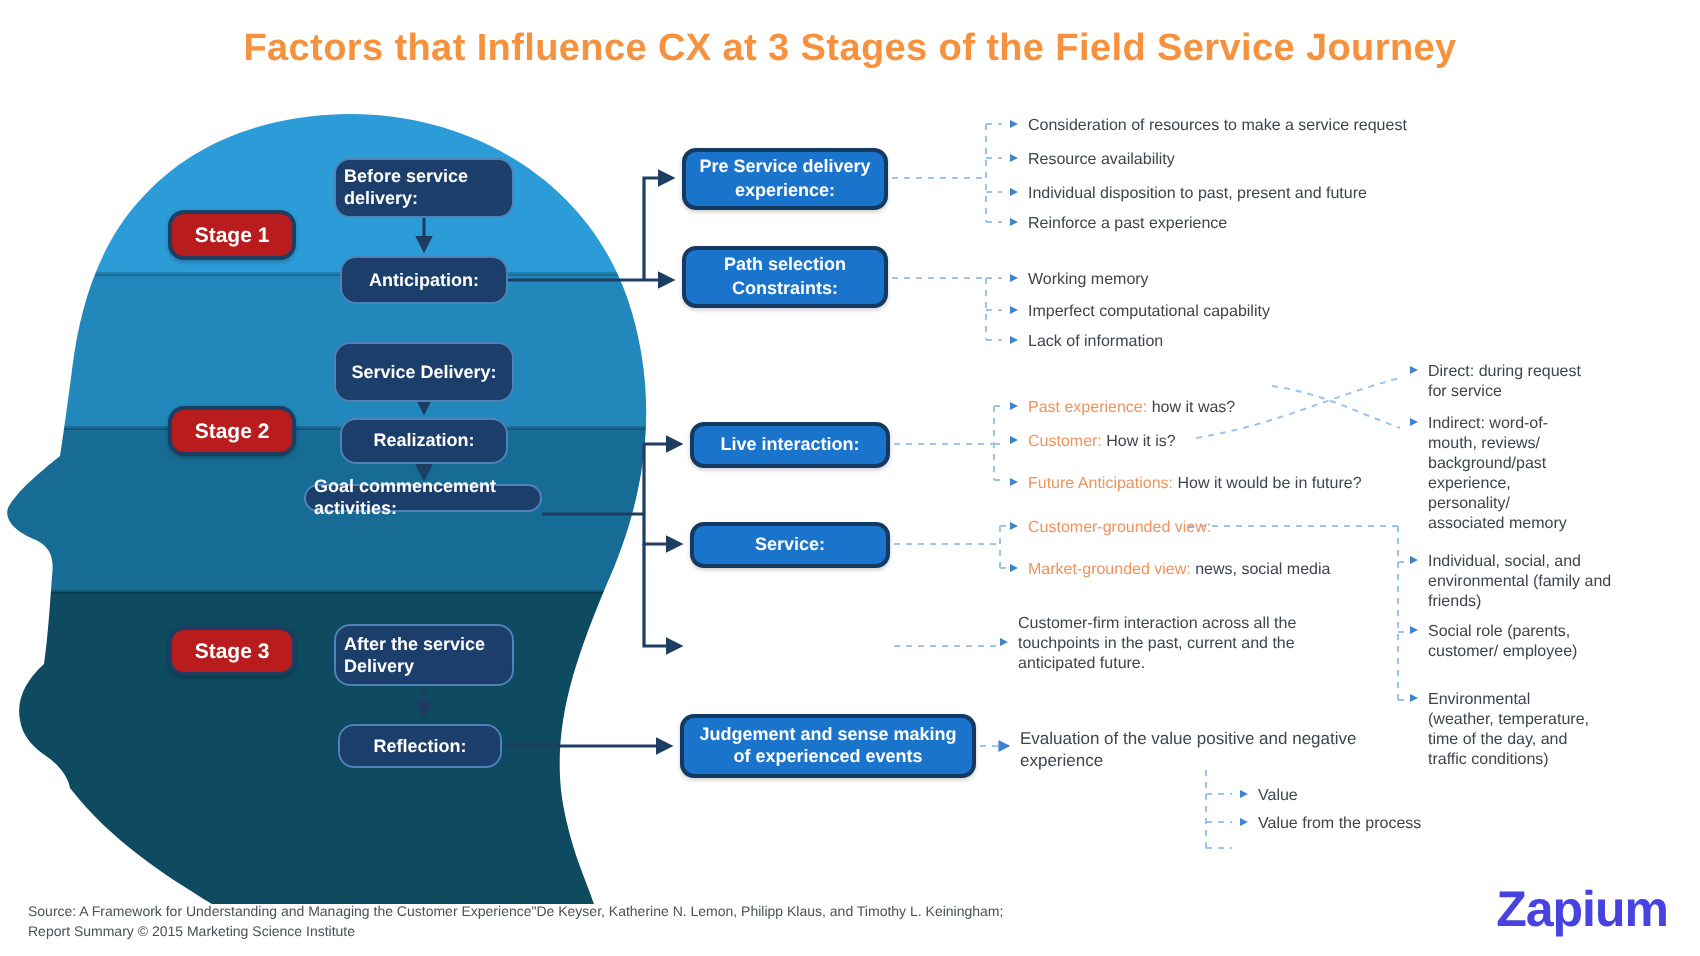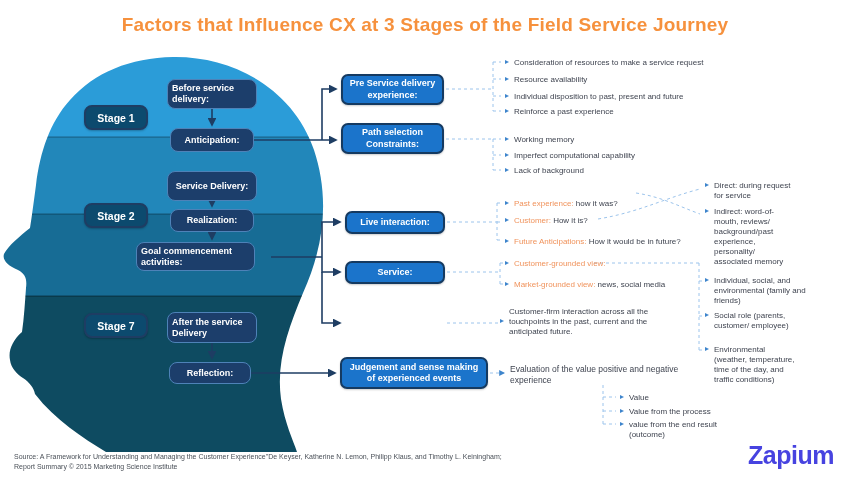--- a/index.html
+++ b/index.html
@@ -1,21 +1,21 @@
 <!DOCTYPE html>
 <html><head>
 <meta charset="utf-8">
 <style>
   html,body{margin:0;padding:0;background:#fff;}
   #canvas{position:relative;width:850px;height:478px;background:#ffffff;overflow:hidden;
           font-family:"Liberation Sans",sans-serif;border-radius:23px;}
   #bg-svg{position:absolute;left:0;top:0;width:850px;height:478px;}
   .title{position:absolute;left:0;right:0;top:14px;text-align:center;font-size:19px;
          font-weight:800;color:#F6913D;letter-spacing:.2px;}
-  .badge{position:absolute;width:64px;height:25px;background:#0c4a6e;border:2px solid #1E3D63;
+  .badge{position:absolute;width:64px;height:25px;background:#b91c1c;border:2px solid #1E3D63;
          border-radius:8px;color:#fff;font-size:10.5px;font-weight:700;display:flex;
          align-items:center;justify-content:center;box-sizing:border-box;box-shadow:0 1px 2px rgba(0,0,0,.25);}
   .darkbox{position:absolute;background:#1C3E6B;border:1.5px solid #4E82B8;border-radius:8px;
          color:#fff;font-size:9px;font-weight:700;display:flex;align-items:center;justify-content:center;
          line-height:1.2;padding:2px 4px;box-sizing:border-box;}
   .bluebox{position:absolute;background:#1B74CB;border:2px solid #153A61;border-radius:7px;
          color:#fff;font-size:9px;font-weight:700;display:flex;align-items:center;justify-content:center;
          text-align:center;line-height:1.25;padding:6px 5px;box-sizing:border-box;box-shadow:0 1px 2px rgba(0,0,0,.2);}
   .li{position:absolute;display:flex;align-items:flex-start;gap:5px;font-size:8px;color:#3F4450;line-height:1.25;}
   .tri{width:0;height:0;border-left:4px solid #3E85CC;border-top:2.5px solid transparent;
@@ -94,27 +94,27 @@
       <path d="M 603 385 V 424 M 603 397 H 616 M 603 411 H 616 M 603 424 H 616"></path>
       <path d="M 598 219 C 640 212 665 198 700 189"></path>
       <path d="M 636 193 C 662 197 678 206 700 214"></path>
     </g>
   </svg>
 
   <div class="title">Factors that Influence CX at 3 Stages of the Field Service Journey</div>
 
   <div class="badge" style="left:84px;top:105px">Stage 1</div>
   <div class="badge" style="left:84px;top:203px">Stage 2</div>
-  <div class="badge" style="left:84px;top:313px">Stage 7</div>
+  <div class="badge" style="left:84px;top:313px">Stage 3</div>
 
   <div class="darkbox" style="left:167px;top:79px;width:90px;height:30px">Before service delivery:</div>
   <div class="darkbox" style="left:170px;top:128px;width:84px;height:24px">Anticipation:</div>
   <div class="darkbox" style="left:170px;top:209px;width:84px;height:23px">Realization:</div>
   <div class="darkbox" style="left:167px;top:171px;width:90px;height:30px">Service Delivery:</div>
-  <div class="darkbox" style="left:136px;top:242px;width:119px;height:29px">Goal commencement activities:</div>
+  <div class="darkbox" style="left:152px;top:242px;width:119px;height:14px">Goal commencement activities:</div>
   <div class="darkbox" style="left:167px;top:312px;width:90px;height:31px">After the service Delivery</div>
   <div class="darkbox" style="left:169px;top:362px;width:82px;height:22px">Reflection:</div>
 
   <div class="bluebox" style="left:341px;top:74px;width:103px;height:31px">Pre Service delivery experience:</div>
   <div class="bluebox" style="left:341px;top:123px;width:103px;height:31px">Path selection Constraints:</div>
   <div class="bluebox" style="left:345px;top:211px;width:100px;height:23px">Live interaction:</div>
   <div class="bluebox" style="left:345px;top:261px;width:100px;height:23px">Service:</div>
   <div class="bluebox" style="left:340px;top:357px;width:148px;height:32px">Judgement and sense making of experienced events</div>
 
   <div class="li" style="left:505px;top:58px">
@@ -137,21 +137,21 @@
   <div class="li" style="left:505px;top:135px">
       <span class="tri"></span>
       <span>Working memory</span>
     </div>
   <div class="li" style="left:505px;top:151px">
       <span class="tri"></span>
       <span>Imperfect computational capability</span>
     </div>
   <div class="li" style="left:505px;top:166px">
       <span class="tri"></span>
-      <span>Lack of background</span>
+      <span>Lack of information</span>
     </div>
 
   <div class="li" style="left:505px;top:199px">
       <span class="tri"></span>
       <span><span class="hl">Past experience:</span> <span>how it was?</span></span>
     </div>
   <div class="li" style="left:505px;top:216px">
       <span class="tri"></span>
       <span><span class="hl">Customer:</span> <span>How it is?</span></span>
     </div>
@@ -177,24 +177,20 @@
   <div class="li" style="left:510px;top:364px;width:180px;font-size:8.5px">
       <span class="blk">Evaluation of the value positive and negative experience</span>
     </div>
   <div class="li" style="left:620px;top:393px">
       <span class="tri"></span>
       <span>Value</span>
     </div>
   <div class="li" style="left:620px;top:407px">
       <span class="tri"></span>
       <span>Value from the process</span>
-    </div>
-  <div class="li" style="left:620px;top:420px;width:105px">
-      <span class="tri"></span>
-      <span class="blk">value from the end result (outcome)</span>
     </div>
 
   <div class="li" style="left:705px;top:181px;width:90px">
       <span class="tri"></span>
       <span class="blk">Direct: during request for service</span>
     </div>
   <div class="li" style="left:705px;top:207px;width:82px">
       <span class="tri"></span>
       <span class="blk">Indirect: word-of-mouth, reviews/ background/past experience, personality/ associated memory</span>
     </div>

